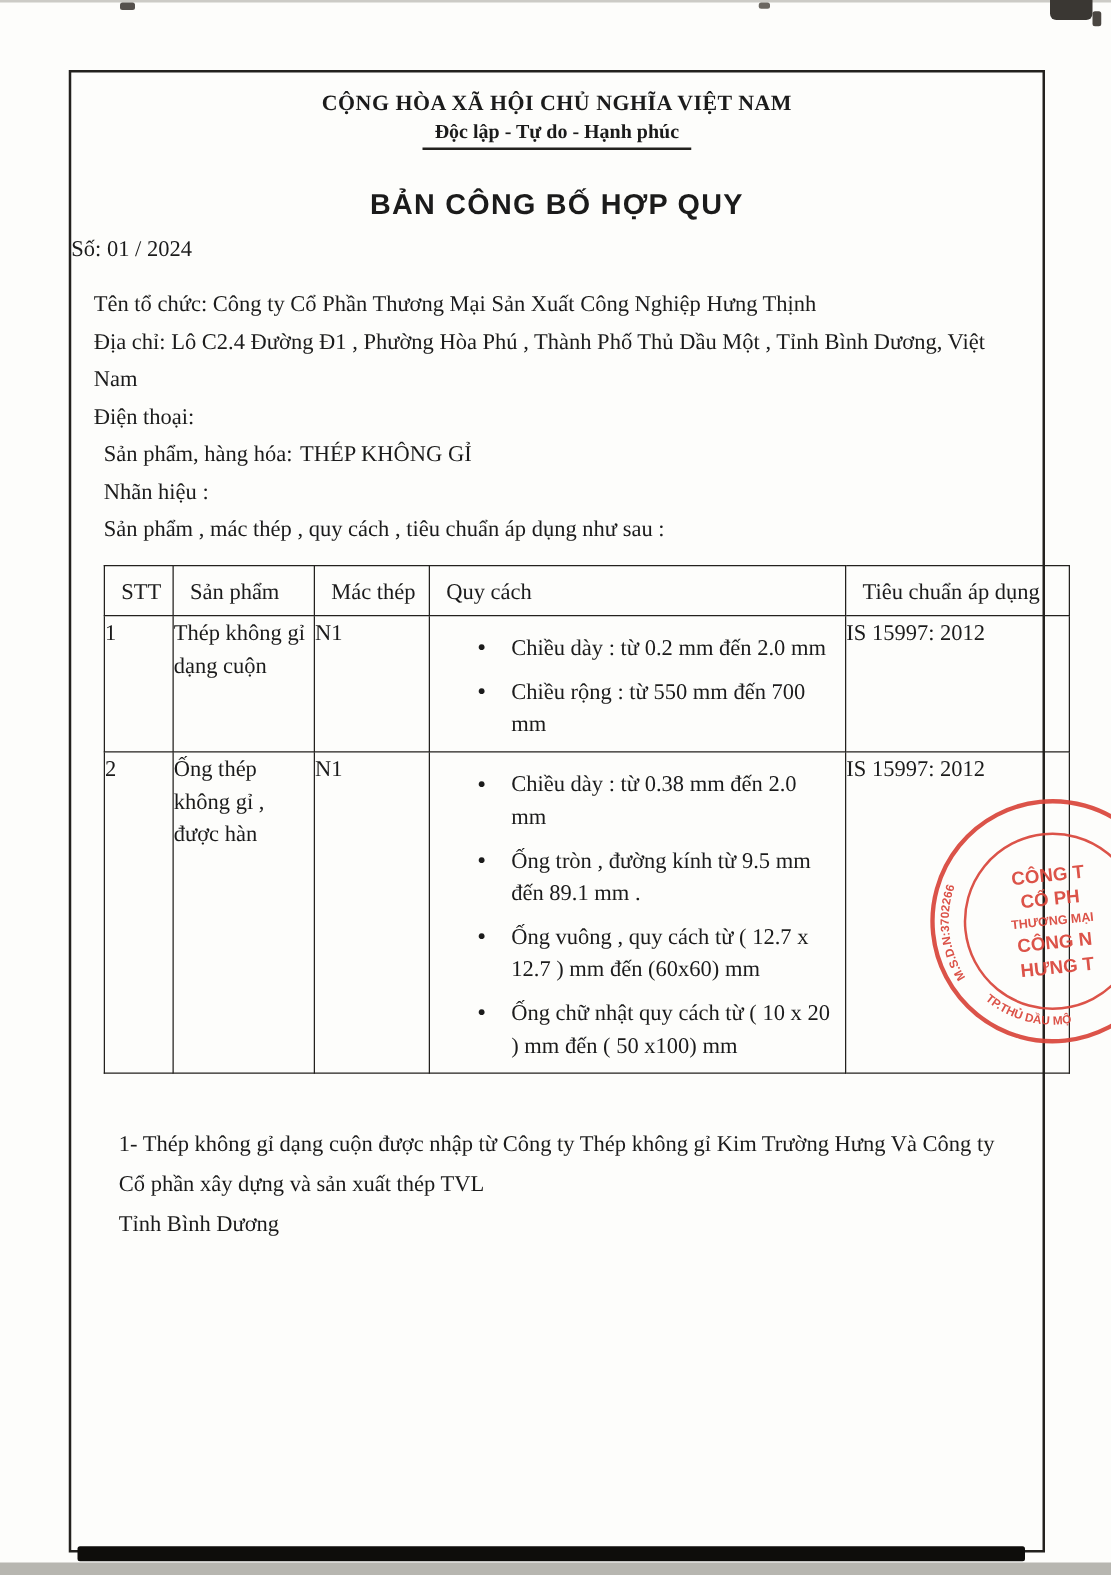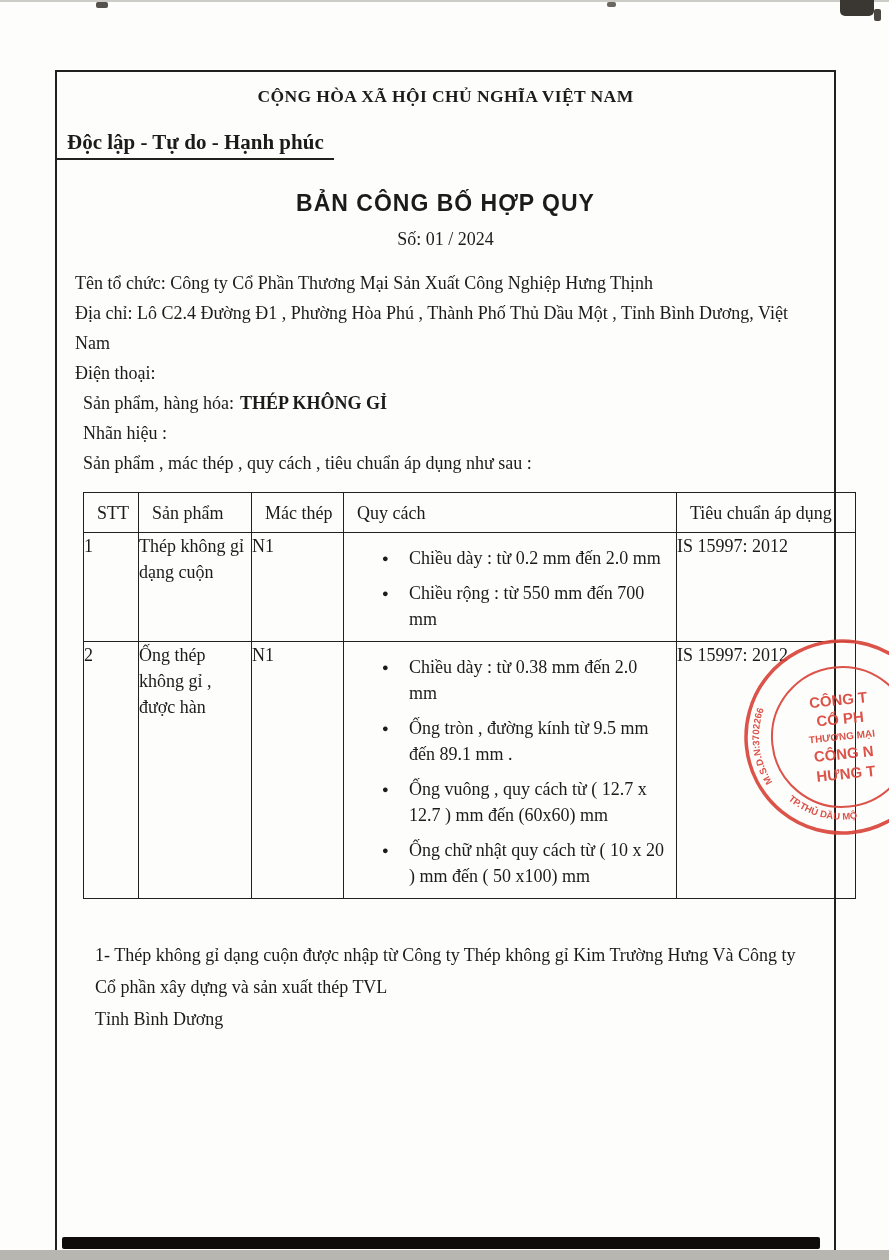--- a/index.html
+++ b/index.html
@@ -17,41 +17,41 @@
   .top-line   { position:absolute; left:0; top:0; width:100%; height:2px; background:#cccbc6; }
   .art-1      { position:absolute; left:96px;  top:2px; width:12px; height:6px; background:#55514d; border-radius:2px; }
   .art-2      { position:absolute; left:607px; top:2px; width:9px;  height:5px; background:#6b6761; border-radius:2px; }
   .art-3      { position:absolute; left:840px; top:0;   width:34px; height:16px; background:#3a3733; border-radius:0 0 5px 5px; }
   .art-4      { position:absolute; left:874px; top:9px; width:7px;  height:12px; background:#4a4641; border-radius:2px; }
   .bottom-bar   { position:absolute; left:62px; top:1237px; width:758px; height:12px; background:#0e0d0b; border-radius:2px; }
   .bottom-strip { position:absolute; left:0; top:1250px; width:889px; height:10px; background:#b7b6b0; }
 
   
   .frame {
-    position:absolute; left:55px; top:70px; width:781px; height:1186px;
+    position:absolute; left:55px; top:56px; width:781px; height:1186px;
     border:2px solid #23211e; box-sizing:border-box;
   }
   .content { padding:0 18px; }
 
   .nat-title { text-align:center; margin-top:14px; font-weight:bold; font-size:17.5px; letter-spacing:.4px; }
-  .motto     { margin-top:23px;  font-weight:bold; font-size:21px; }
+  .motto     { text-align:center; margin-top:4px;  font-weight:bold; font-size:16px; }
   .motto span { display:inline-block; border-bottom:2px solid #23211e; padding:0 10px 3px 10px; }
 
   .doc-title {
     text-align:center; margin-top:30px;
     font-family:"Liberation Sans", sans-serif;
     font-weight:bold; font-size:23px; letter-spacing:1px;
   }
-  .doc-no { text-align:center; margin-top:12px; font-size:18px; }
+  .doc-no { margin-top:12px; font-size:18px; }
 
   .body-block { margin-top:18px; font-size:18px; line-height:30px; }
   .body-block p { margin:0; }
   .indent { padding-left:8px; }
   .addr { max-width:720px; }
-  .bold { font-weight:bold;text-align:center; }
+  .bold { font-weight:normal;text-align:center; }
   .product-label { margin-right:6px; }
 
   
   table.spec {
     border-collapse:collapse; table-layout:fixed;
     width:772px; margin:14px 0 0 8px;
     font-size:18px; line-height:26px;
   }
   table.spec th, table.spec td {
     border:1.8px solid #23211e;

